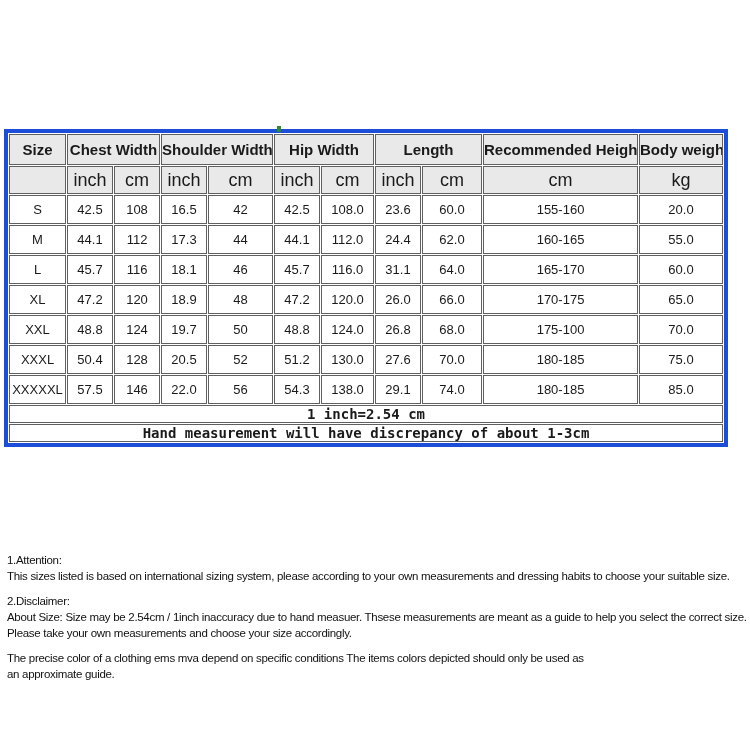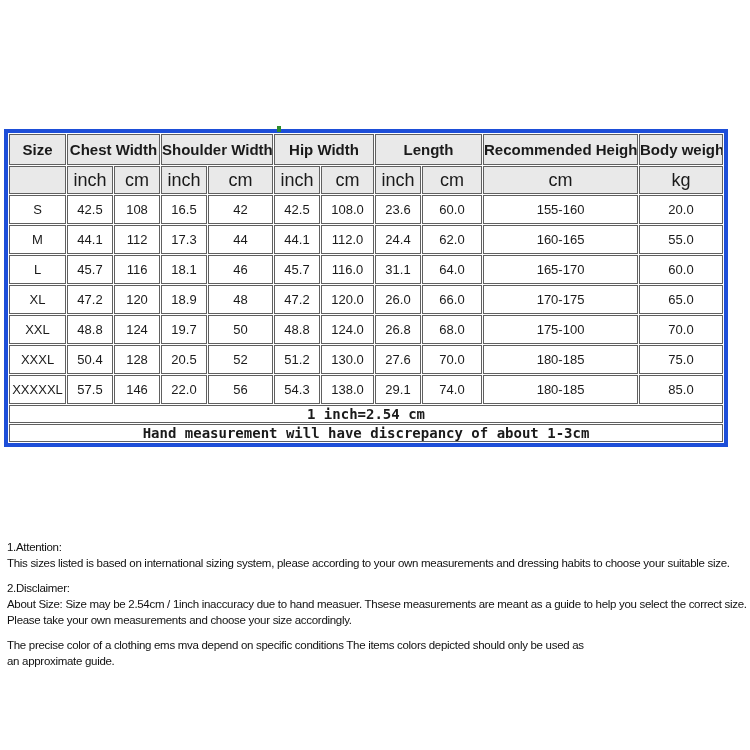--- a/index.html
+++ b/index.html
@@ -53,21 +53,21 @@
   .artifact {
     position: absolute;
     left: 277px; top: 126px;
     width: 4px; height: 6px;
     background: #2e8b2e;
   }
 
   
   .footnotes {
     position: absolute;
-    left: 7px; top: 539px;
+    left: 7px; top: 552px;
     width: 743px;
     font-size: 11.5px;
     letter-spacing: -0.3px;
     line-height: 16px;
     color: #111;
   }
   .footnote-section { margin: 0 0 9px 0; }
   .footnotes p { margin: 0; white-space: nowrap; overflow: hidden; }
 </style>
 </head>

